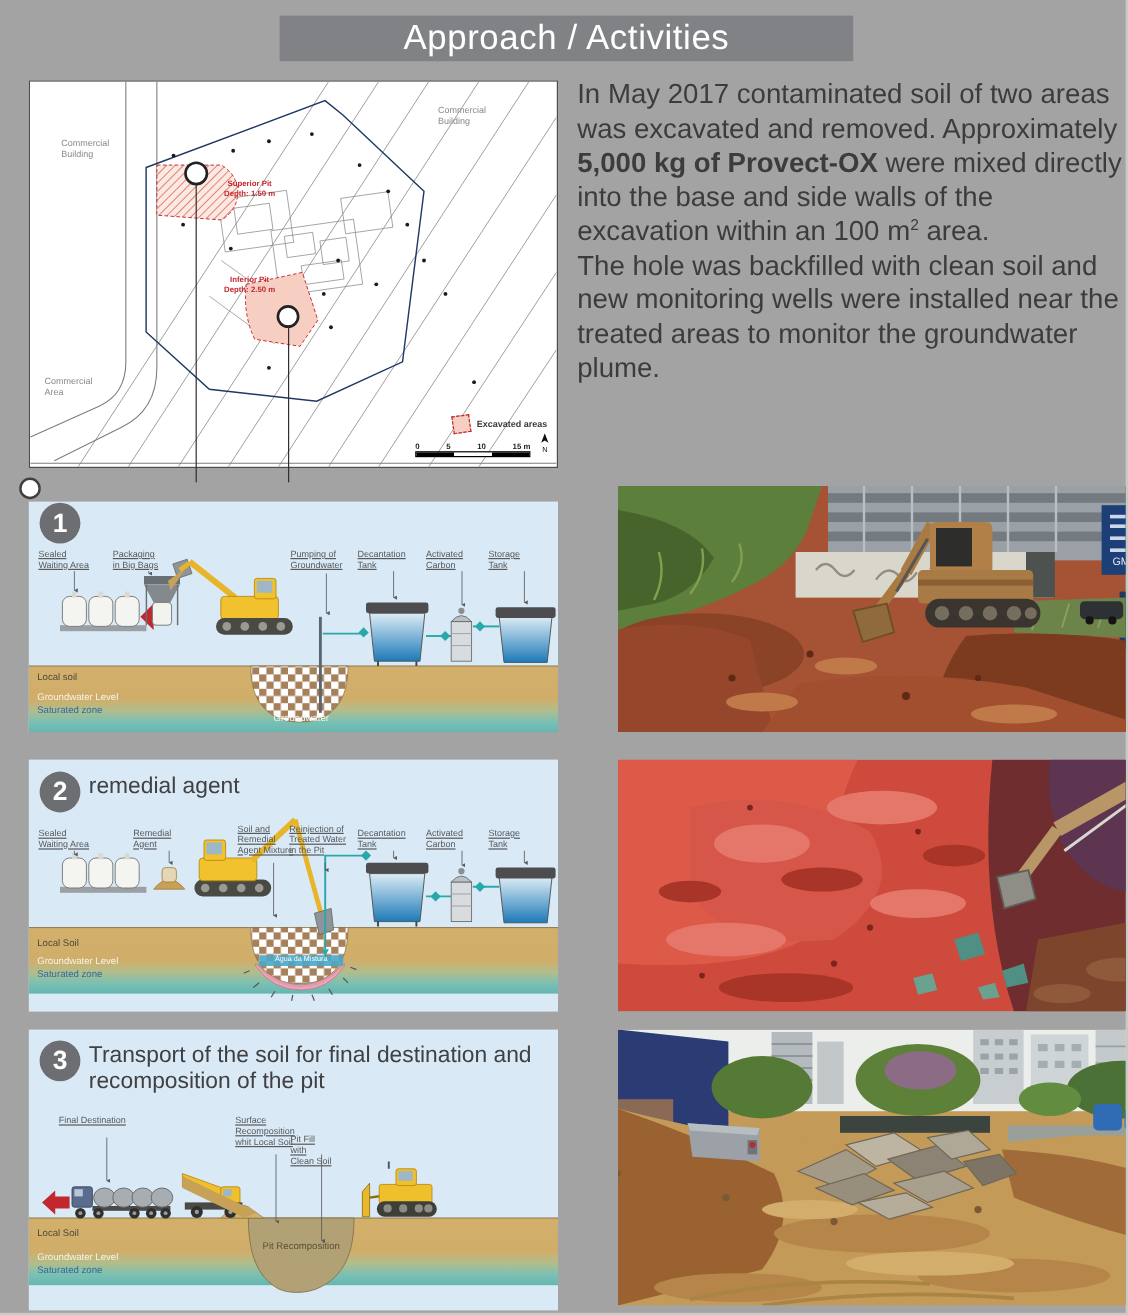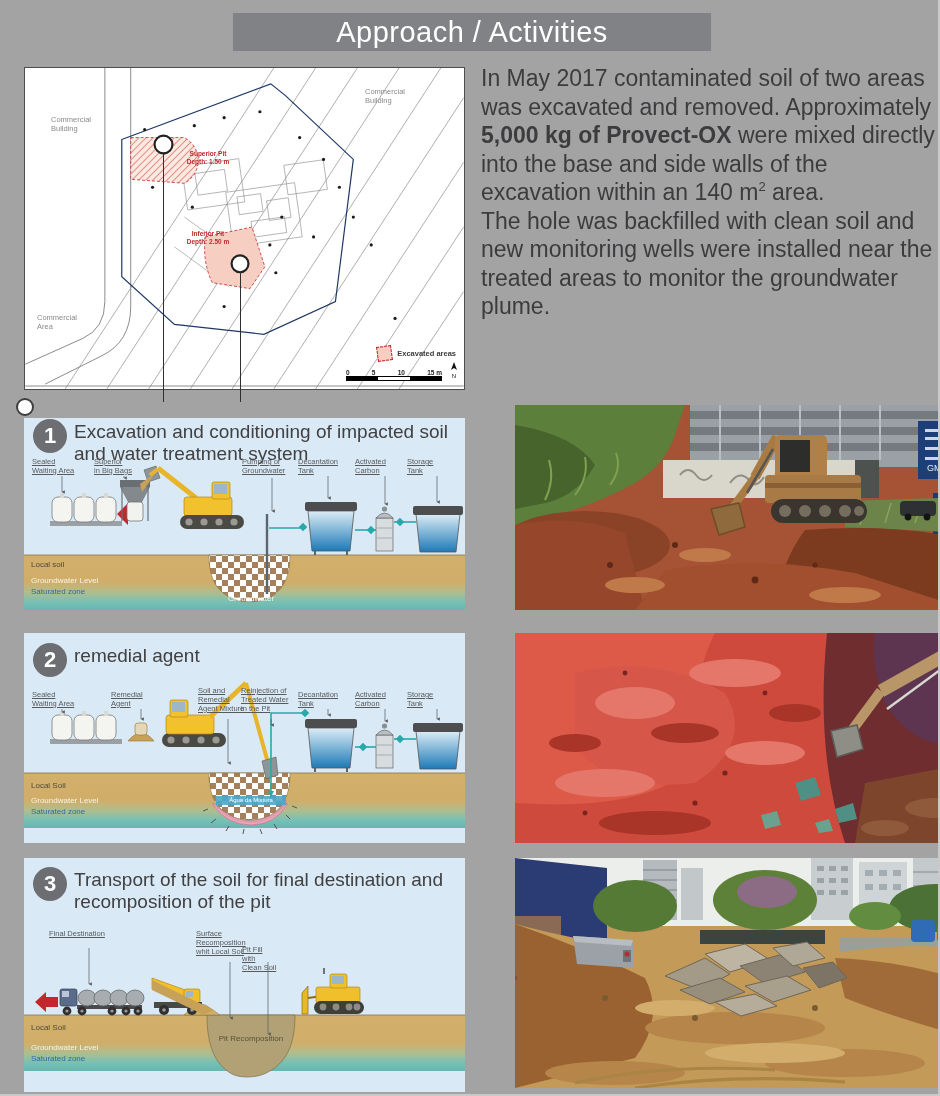--- a/index.html
+++ b/index.html
@@ -147,21 +147,21 @@
         </svg>
       <div>N</div>
     </div>
   </div>
 
   <div class="leader-line" style="left:163px;top:154px;height:248px;"></div>
   <div class="leader-line" style="left:240px;top:272px;height:130px;"></div>
   <div class="ring"></div>
 
   <div class="intro">
-    <span>In May 2017 contaminated soil of two areas was excavated and removed. Approximately </span><b>5,000 kg of Provect-OX</b><span> were mixed directly into the base and side walls of the excavation within an 140 m</span><sup>2</sup><span> area.</span><br>
+    <span>In May 2017 contaminated soil of two areas was excavated and removed. Approximately </span><b>5,000 kg of Provect-OX</b><span> were mixed directly into the base and side walls of the excavation within an 100 m</span><sup>2</sup><span> area.</span><br>
     <span>The hole was backfilled with clean soil and new monitoring wells were installed near the treated areas to monitor the groundwater plume.</span>
   </div>
 
   <div class="panel" style="top:418px;height:192px;">
     <svg class="diagram-svg" viewBox="0 0 441 192">
       <defs>
         <linearGradient id="sg1" x1="0" y1="0" x2="0" y2="1">
           <stop offset="0" stop-color="#d2b06c"></stop>
             <stop offset="0.5" stop-color="#d0ae6a"></stop>
           <stop offset="0.68" stop-color="#b0bd8d"></stop>
@@ -261,27 +261,23 @@
       <g stroke="#58595b" stroke-width="0.7">
         <line x1="38" y1="58" x2="38" y2="74" marker-end="url(#ah1)"></line>
         <line x1="100" y1="58" x2="100" y2="60" marker-end="url(#ah1)"></line>
         <line x1="248" y1="60" x2="248" y2="93" marker-end="url(#ah1)"></line>
         <line x1="304" y1="58" x2="304" y2="80" marker-end="url(#ah1)"></line>
         <line x1="361" y1="58" x2="361" y2="86" marker-end="url(#ah1)"></line>
         <line x1="413" y1="58" x2="413" y2="84" marker-end="url(#ah1)"></line>
       </g>
     </svg>
     <div class="badge" style="top:1px;">1</div>
-    <div class="sec-title" style="top:3px;">
-      <div>Excavation and conditioning of impacted soil</div>
-        <div>and water treatment system</div>
-    </div>
     <div class="lbl" style="left:8px;top:40px;width:60px;">Sealed
 Waiting Area</div>
-    <div class="lbl" style="left:70px;top:40px;width:60px;">Superior
+    <div class="lbl" style="left:70px;top:40px;width:60px;">Packaging
 in Big Bags</div>
     <div class="lbl" style="left:218px;top:40px;width:60px;">Pumping of
 Groundwater</div>
     <div class="lbl" style="left:274px;top:40px;width:60px;">Decantation
 Tank</div>
     <div class="lbl" style="left:331px;top:40px;width:60px;">Activated
 Carbon</div>
     <div class="lbl" style="left:383px;top:40px;width:60px;">Storage
 Tank</div>
     <div class="soil-lbl" style="left:7px;top:142px;">Local soil</div>

